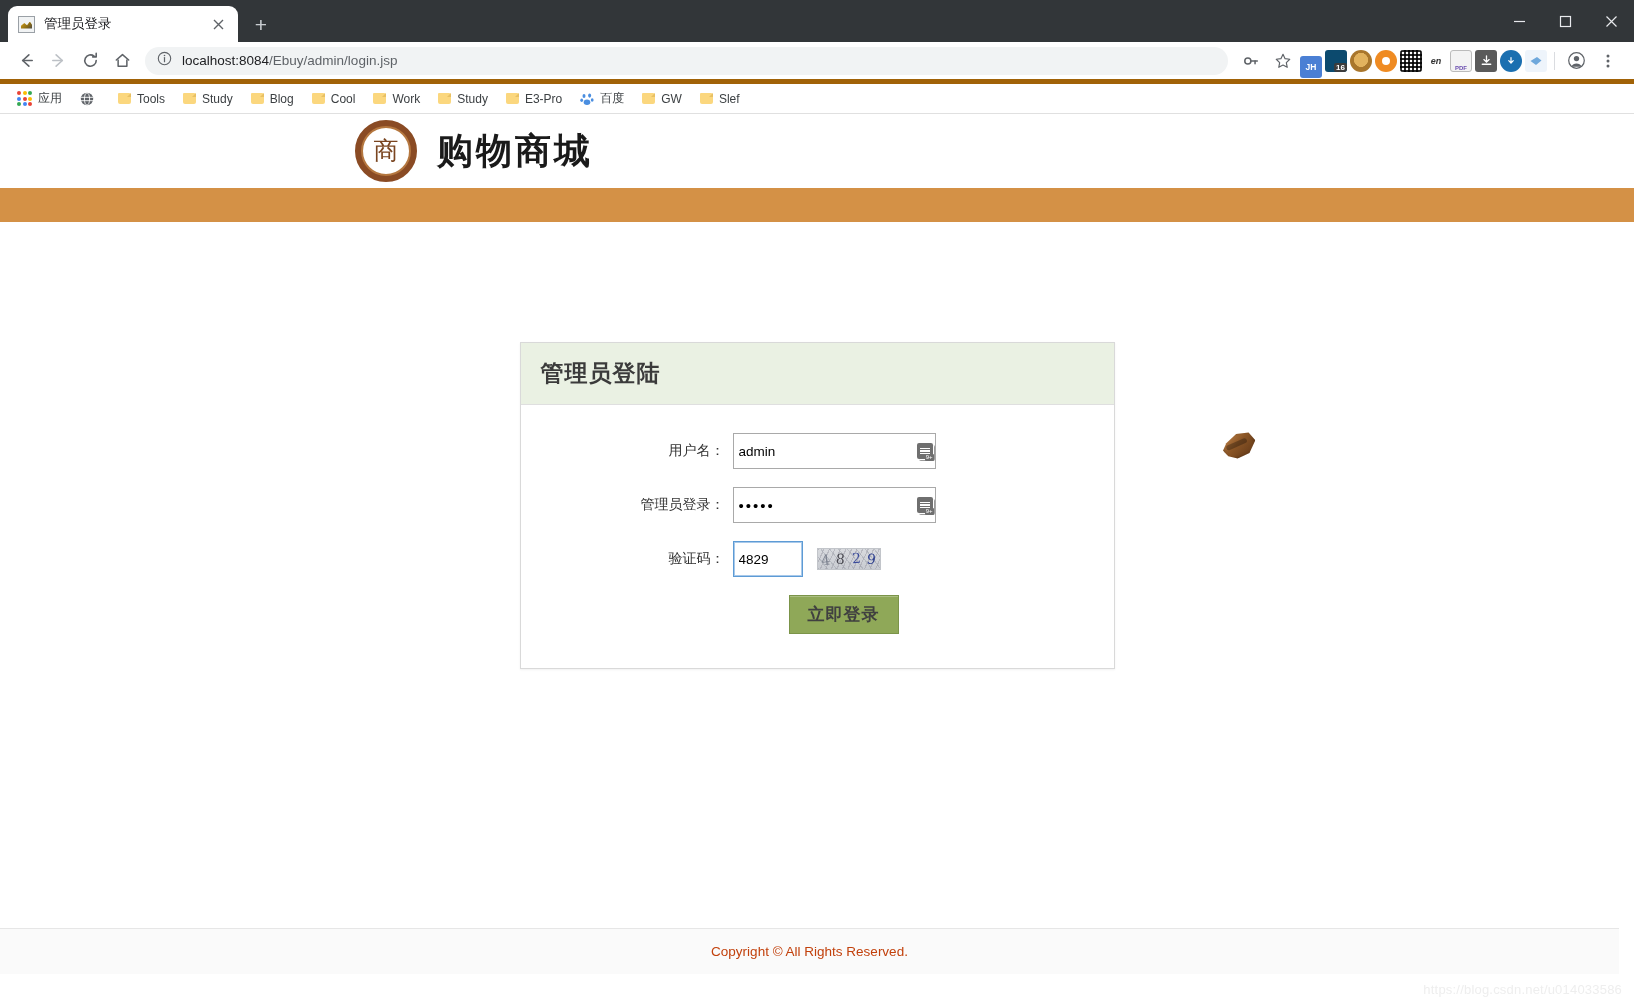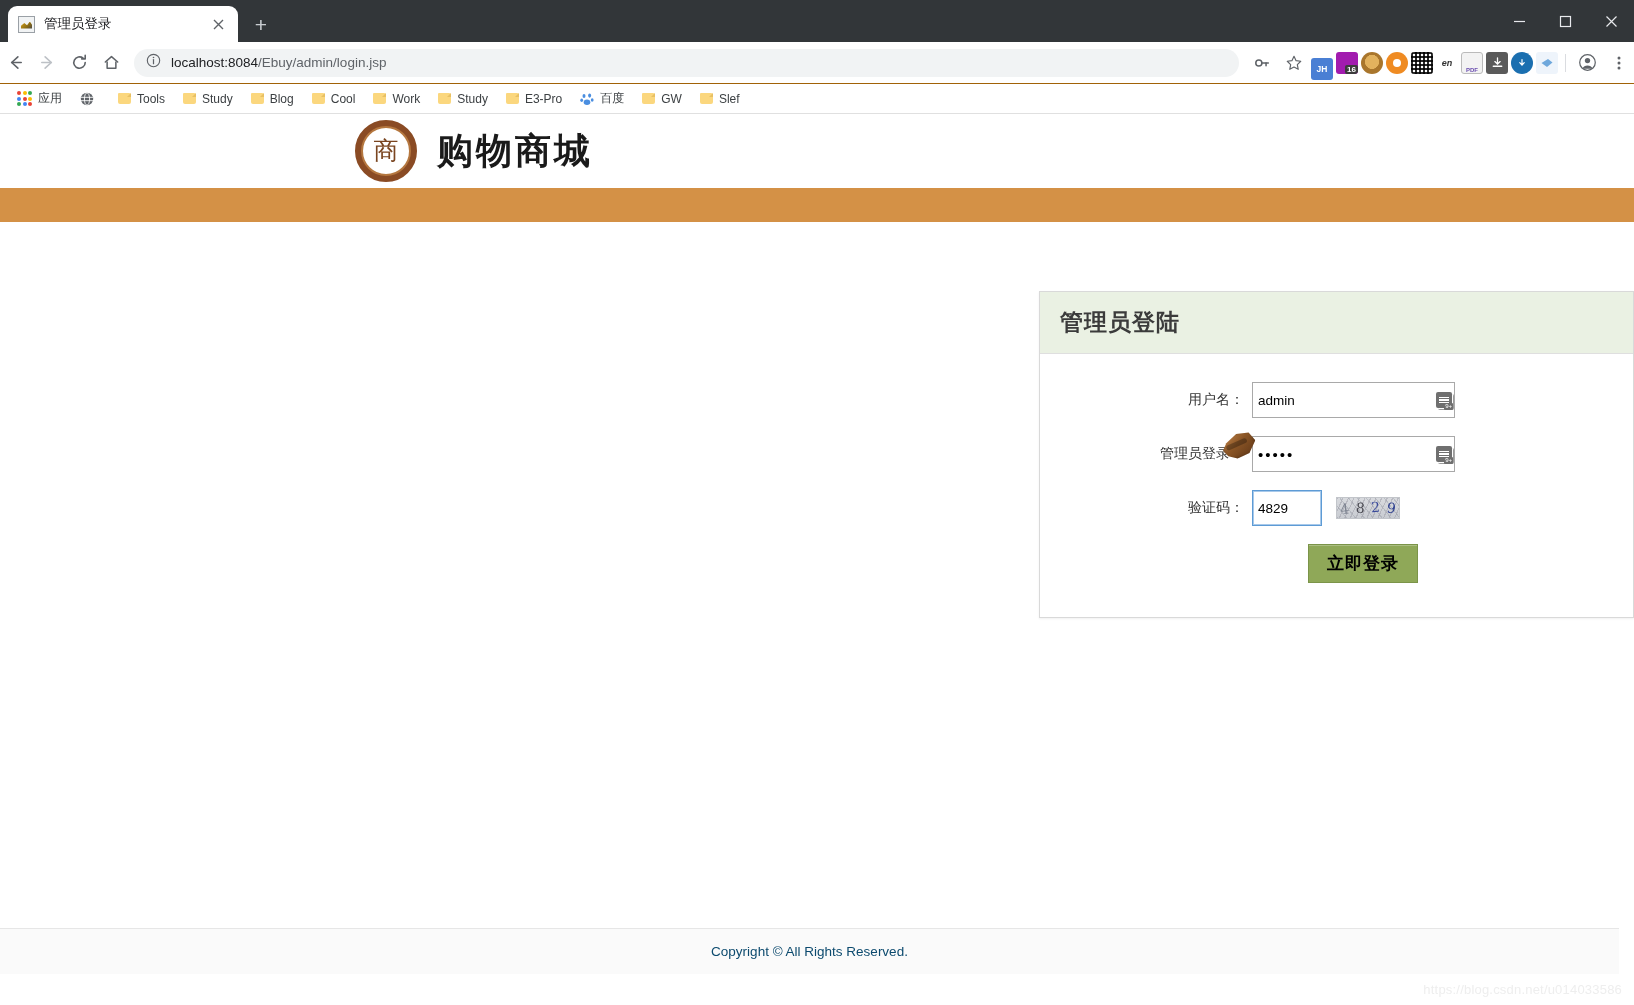--- a/index.html
+++ b/index.html
@@ -48,21 +48,21 @@
   .winbtns {
     position: absolute; right: 0; top: 0; height: 42px; display: flex; align-items: center;
   }
   .winbtn {
     width: 46px; height: 42px; display: flex; align-items: center; justify-content: center;
     color: #e8eaed;
   }
 
   .toolbar {
     height: 42px; background: #ffffff; display: flex; align-items: center;
-    padding: 0 0; gap: 2px; border-bottom: 1px solid #a16207;
+    padding: 0 11px; gap: 2px; border-bottom: 5px solid #a16207;
   }
   .tb-icon {
     width: 30px; height: 30px; display: flex; align-items: center; justify-content: center;
     color: #5f6368; flex: 0 0 auto;
   }
   .tb-icon.disabled { color: #bdc1c6; }
   .omnibox {
     flex: 1 1 auto; height: 28px; background: #f1f3f4; border-radius: 14px;
     display: flex; align-items: center; padding: 0 12px; gap: 10px; margin: 0 6px;
     min-width: 0;
@@ -123,21 +123,21 @@
     position: absolute; left: 50%; top: 50%; transform: translate(-50%,-52%);
     font-size: 25px; color: #7a4520; font-family: "DejaVu Serif", serif; line-height: 1;
   }
   .site-title {
     margin-left: 20px; font-size: 36px; color: #1a1a1a; letter-spacing: 3px;
     font-family: "DejaVu Serif", "Liberation Serif", serif; font-weight: 700;
   }
 
   .navbar { height: 34px; width: 100%; }
 
-  .login-wrap { display: flex; justify-content: flex-end; padding-top: 69px; }
+  .login-wrap { display: flex; justify-content: center; padding-top: 120px; }
   .login-panel {
     width: 595px; background: #ffffff; border: 1px solid #d9d9d9;
     box-shadow: 0 1px 2px rgba(0,0,0,.06);
   }
   .panel-head {
     height: 62px; display: flex; align-items: center; padding-left: 20px;
     border-bottom: 1px solid #dfdfdf;
   }
   .panel-head h2 {
     margin: 0; font-size: 23px; font-weight: 700; color: #3b3b3b;
@@ -186,31 +186,31 @@
   }
   .captcha-img span { display:inline-block; }
   .captcha-img span:nth-child(1){ color:#7d8390; transform: rotate(-7deg) translateY(1px); }
   .captcha-img span:nth-child(2){ color:#4a4a52; transform: rotate(5deg); }
   .captcha-img span:nth-child(3){ color:#3a4a9a; transform: rotate(-3deg) translateY(-1px); }
   .captcha-img span:nth-child(4){ color:#2d3f8f; transform: rotate(8deg); }
 
   .btn-row { display: flex; }
   .btn-spacer { width: 268px; }
   .btn-login {
-    background: #8fa858; border: 1px solid #7b9449; color: #000000;
+    background: #8fa858; border: 1px solid #7b9449; color: #404040;
     font-size: 17px; font-weight: 700; padding: 7px 18px; cursor: pointer;
     font-family: "DejaVu Sans", sans-serif; letter-spacing: 1px;
     box-shadow: inset 0 1px 0 rgba(255,255,255,.25);
   }
 
   .footer {
     position: absolute; left: 0; right: 15px; bottom: 0; height: 46px;
     border-top: 1px solid #e6e6e6; background: #fafafa;
     display: flex; align-items: center; justify-content: center;
-    font-size: 13.5px; color: #0c4a6e;
+    font-size: 13.5px; color: #c2410c;
   }
 
   .cursor {
     position: absolute; left: 1222px; top: 432px; width: 34px; height: 26px;
     transform: rotate(-18deg);
     background: linear-gradient(150deg,#c98a4e 0%, #8a5526 45%, #5e3516 100%);
     clip-path: polygon(0 52%, 16% 28%, 52% 6%, 88% 16%, 100% 52%, 72% 92%, 34% 98%, 10% 78%);
     box-shadow: inset 0 0 4px rgba(0,0,0,.45);
   }
   .cursor::after {
@@ -305,21 +305,21 @@
     <div class="tb-icon">
       <svg width="18" height="18" viewBox="0 0 20 20">
           <path d="M10 2.6 L12.3 7.4 L17.5 8.1 L13.7 11.8 L14.7 17 L10 14.5 L5.3 17 L6.3 11.8 L2.5 8.1 L7.7 7.4 Z" stroke="#5f6368" stroke-width="1.3" fill="none" stroke-linejoin="round"></path>
         </svg>
     </div>
 
     <div class="ext-strip">
       <div class="ext" style="background:#4a7fd4;margin-top:12px;">
         <span>JH</span>
       </div>
-      <div class="ext" style="background:#a21caf;align-items:flex-end;justify-content:flex-end;">
+      <div class="ext" style="background:#0c4a6e;align-items:flex-end;justify-content:flex-end;">
         <span style="background:#3c3c3c;padding:0 2px;border-radius:2px;font-size:8px;">16</span>
       </div>
       <div class="ext" style="background:radial-gradient(circle at 50% 45%, #e2b25e 0 42%, #a9762c 44% 100%);border-radius:50%;"></div>
       <div class="ext" style="background:#ef8b22;border-radius:50%;">
         <span style="width:8px;height:8px;border-radius:50%;background:#fff;"></span>
       </div>
       <div class="ext" style="background:repeating-linear-gradient(90deg,#2b2b2b 0 2px,#fff 2px 4px),repeating-linear-gradient(0deg,#2b2b2b 0 2px,#fff 2px 4px);background-blend-mode:multiply;"></div>
       <div class="ext" style="background:#fff;color:#333;font-style:italic;font-size:9px;">
         <span>en</span>
       </div>

